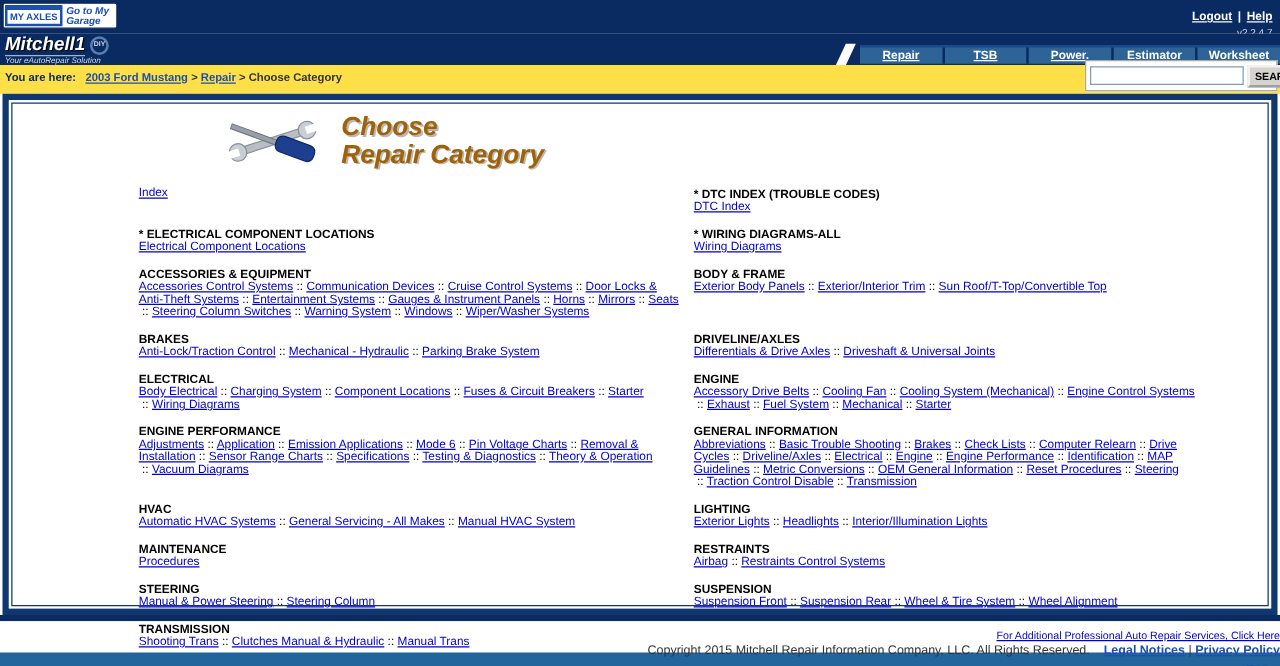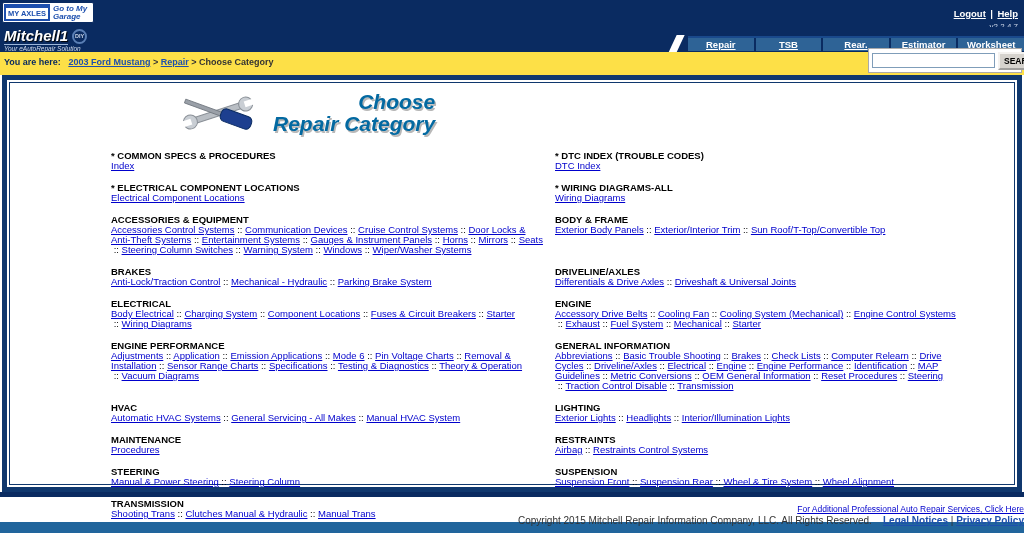--- a/index.html
+++ b/index.html
@@ -49,22 +49,22 @@
                       font-family:"Liberation Sans", sans-serif; }
   .searchwrap button { margin-left:3px; height:18px; background:#d6d3ce; border:2px outset #f4f2ef;
                        font-size:8.5px; font-weight:bold; font-family:"Liberation Sans", sans-serif;
                        cursor:pointer; padding:0 4px; }
 
   
   .content { margin:0 2px; height:417px; background:#fff; border:5px solid #10386e;
              box-shadow: inset 0 0 0 2px #fff, inset 0 0 0 3px #10386e; position:relative; }
   .content-header { display:flex; align-items:center; margin:10px 0 0 170px; height:46px; }
   .title-block { margin-left:14px; }
-  .title-line { font-size:21px; font-weight:bold; font-style:italic; color:#0369a1;
-                line-height:22px; text-shadow:1.5px 1.5px 0 #b8b8b8;text-align:right; }
+  .title-line { font-size:21px; font-weight:bold; font-style:italic; color:#a16207;
+                line-height:22px; text-shadow:1.5px 1.5px 0 #b8b8b8; }
 
   .cat-grid { display:grid; grid-template-columns:444px 426px; padding:14px 0 0 104px; }
   .cat-cell { padding-right:12px; }
   .section { margin-bottom:11px; }
   .sec-h { font-size:9.5px; font-weight:bold; color:#000; line-height:11px; }
   .sec-l { font-size:9.5px; line-height:10px; }
   .sec-l a { color:#0000cc; text-decoration:underline; cursor:pointer; }
   .sec-l .sep { color:#000; white-space:pre; }
 
   
@@ -96,21 +96,21 @@
   <div class="brand">
     <div class="brand-row">
       <span class="logo-text">Mitchell1</span>
       <span class="diy-badge">DIY</span>
     </div>
     <div class="tagline">Your eAutoRepair Solution</div>
   </div>
   <div class="tabstrip">
       <div class="tab">Repair</div>
       <div class="tab">TSB</div>
-      <div class="tab">Rear.</div>
+      <div class="tab">Power.</div>
       <div class="tab">Estimator</div>
       <div class="tab">Worksheet</div>
     </div>
 </div>
 
 <div class="crumbbar">
   <span>
     <b>You are here:</b>&nbsp;&nbsp;
     <a>2003 Ford Mustang</a>
     <span class="crumb-cur">&gt;</span>
@@ -143,21 +143,20 @@
     </svg>
     <div class="title-block">
       <div class="title-line">Choose</div>
       <div class="title-line">Repair Category</div>
     </div>
   </div>
 
   <div class="cat-grid" id="cat-grid">
       <div class="cat-cell">
         <div class="section">
-          <div class="sec-h">* COMMON SPECS &amp; PROCEDURES</div>
           <div class="sec-l"><a>Index</a></div>
         </div>
       </div>
       <div class="cat-cell">
         <div class="section">
           <div class="sec-h">* DTC INDEX (TROUBLE CODES)</div>
           <div class="sec-l"><a>DTC Index</a></div>
         </div>
       </div>
       <div class="cat-cell">

